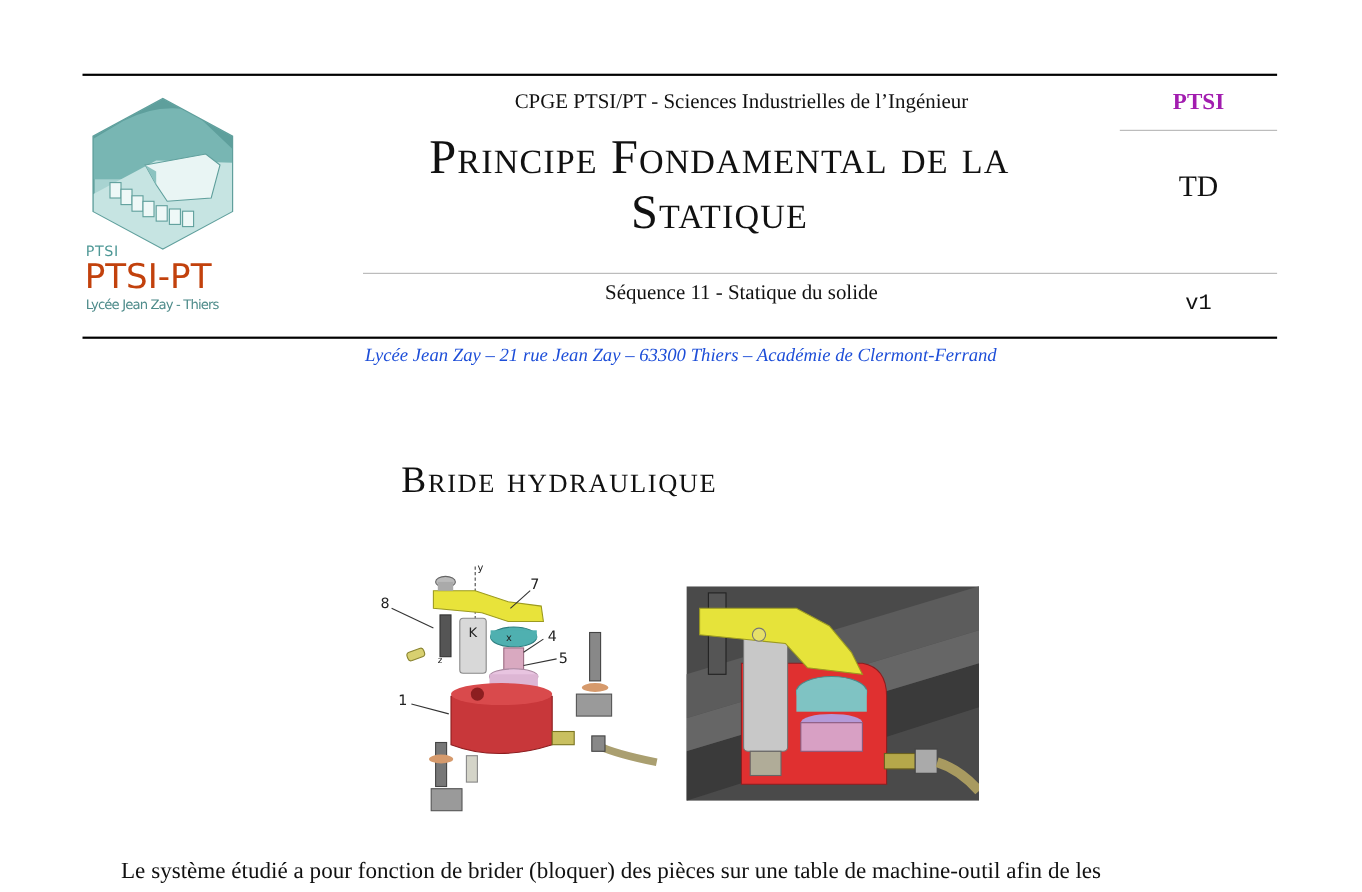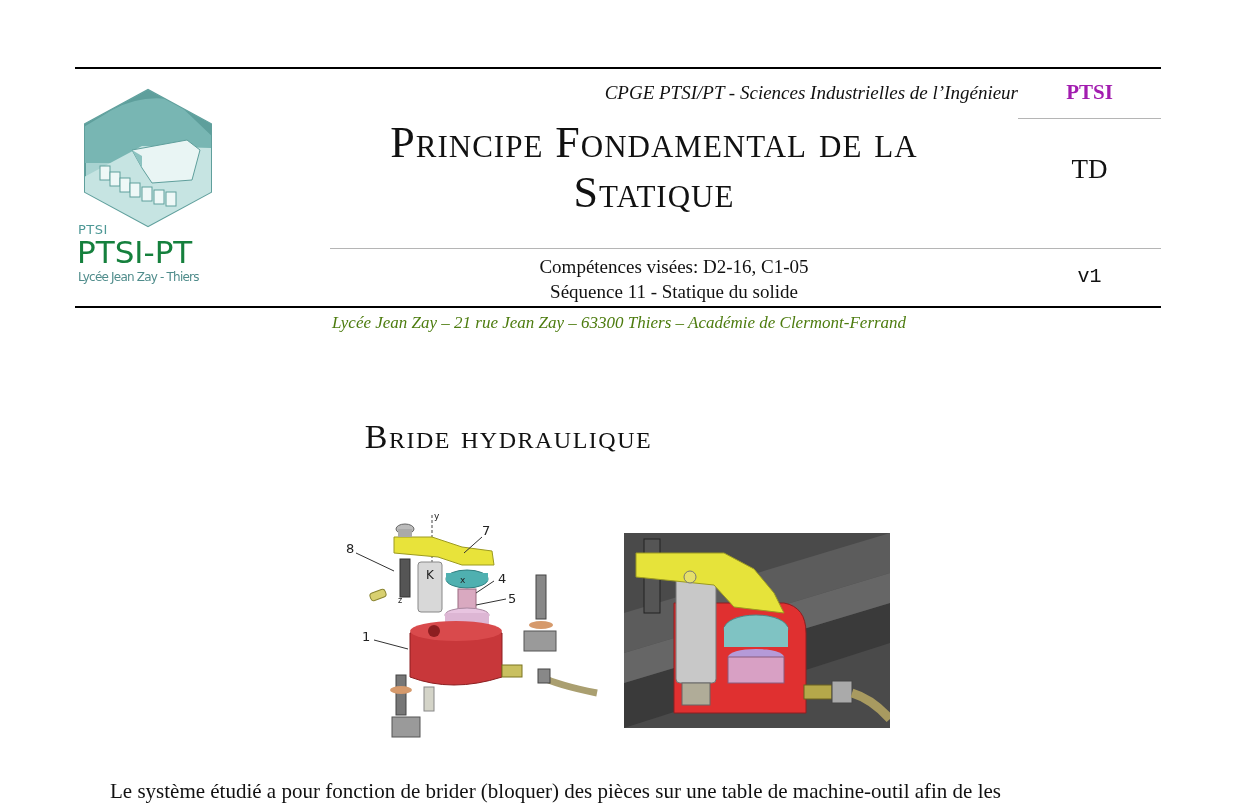--- a/index.html
+++ b/index.html
@@ -9,30 +9,30 @@
       font-family: "DejaVu Serif", "Liberation Serif", serif;
       color: #111;
       position: relative;
     }
     .rule-top { position: absolute; left: 75px; top: 67px; width: 1086px; height: 2px; background: #000; }
     .rule-bottom { position: absolute; left: 75px; top: 306px; width: 1086px; height: 2px; background: #000; }
     .thin-rule { position: absolute; height: 1px; background: #b5b5b5; }
 
     .logo { position: absolute; left: 76px; top: 88px; width: 140px; height: 200px; }
     .logo-cpge { position: absolute; left: 2px; top: 134px; font-family: "DejaVu Sans", sans-serif; font-size: 13px; color: #4e9896; letter-spacing: 0.5px; }
-    .logo-ptsi { position: absolute; left: 1px; top: 147px; font-family: "DejaVu Sans", sans-serif; font-size: 31px; color: #15803d; letter-spacing: 0px; line-height: 34px; font-weight: normal; }
+    .logo-ptsi { position: absolute; left: 1px; top: 147px; font-family: "DejaVu Sans", sans-serif; font-size: 31px; color: #c2410c; letter-spacing: 0px; line-height: 34px; font-weight: normal; }
     .logo-lycee { position: absolute; left: 2px; top: 182px; font-family: "DejaVu Sans", sans-serif; font-size: 12px; color: #4f8c8b; letter-spacing: -0.8px; white-space: nowrap; }
 
-    .course { position: absolute; left: 330px; top: 82px; width: 688px; text-align: right; font-family: "Liberation Serif", serif; font-size: 19px; font-style: italic; }
+    .course { position: absolute; left: 330px; top: 82px; width: 688px; text-align: center; font-family: "Liberation Serif", serif; font-size: 19px; }
     .title { position: absolute; left: 310px; top: 118px; width: 688px; text-align: center; font-family: "Liberation Serif", serif; font-size: 44px; line-height: 50px; font-variant: small-caps; letter-spacing: 1px; }
     .level { position: absolute; left: 1018px; top: 80px; width: 143px; text-align: center; font-family: "Liberation Serif", serif; font-weight: bold; font-size: 21px; color: #a21caf; }
     .doc-type { position: absolute; left: 1018px; top: 154px; width: 143px; text-align: center; font-family: "Liberation Serif", serif; font-size: 27px; }
     .comp { position: absolute; left: 330px; top: 254px; width: 688px; text-align: center; font-family: "Liberation Serif", serif; font-size: 19px; line-height: 25px; }
     .version { position: absolute; left: 1018px; top: 265px; width: 143px; text-align: center; font-family: Liberation Mono, monospace; font-size: 20px; }
-    .address { position: absolute; left: 0; top: 313px; width: 1238px; text-align: center; font-family: "Liberation Serif", serif; font-style: italic; font-size: 17px; color: #4d7c0f; }
+    .address { position: absolute; left: 0; top: 313px; width: 1238px; text-align: center; font-family: "Liberation Serif", serif; font-style: italic; font-size: 17px; color: #1d4ed8; }
 
     .section-title { position: absolute; left: 0; top: 418px; width: 1017px; text-align: center; font-family: "Liberation Serif", serif; font-size: 34px; font-variant: small-caps; letter-spacing: 1.5px; }
 
     .fig-exploded { position: absolute; left: 342px; top: 507px; width: 262px; height: 240px; }
     .fig-assembled { position: absolute; left: 624px; top: 533px; width: 266px; height: 195px; }
 
     .body-text { position: absolute; left: 110px; top: 777px; width: 1052px; font-family: "Liberation Serif", serif; font-size: 21px; line-height: 28px; text-align: justify; white-space: nowrap; }
     .callout { font-family: "DejaVu Sans", sans-serif; font-size: 13px; fill: #222; }
   </style>
 </head>
@@ -72,21 +72,20 @@
   <div class="logo-ptsi">PTSI-PT</div>
   <div class="logo-lycee">Lycée Jean Zay - Thiers</div>
 </div>
 
 <div class="course">CPGE PTSI/PT - Sciences Industrielles de l’Ingénieur</div>
 <div class="title">
   <div>Principe Fondamental de la</div>
   <div>Statique</div>
 </div>
 <div class="comp">
-  <div>Compétences visées: D2-16, C1-05</div>
   <div>Séquence 11 - Statique du solide</div>
 </div>
 
 <div class="level">PTSI</div>
 <div class="doc-type">TD</div>
 <div class="version">v1</div>
 
 <div class="address">Lycée Jean Zay – 21 rue Jean Zay – 63300 Thiers – Académie de Clermont-Ferrand</div>
 
 <div class="section-title">Bride hydraulique</div>

